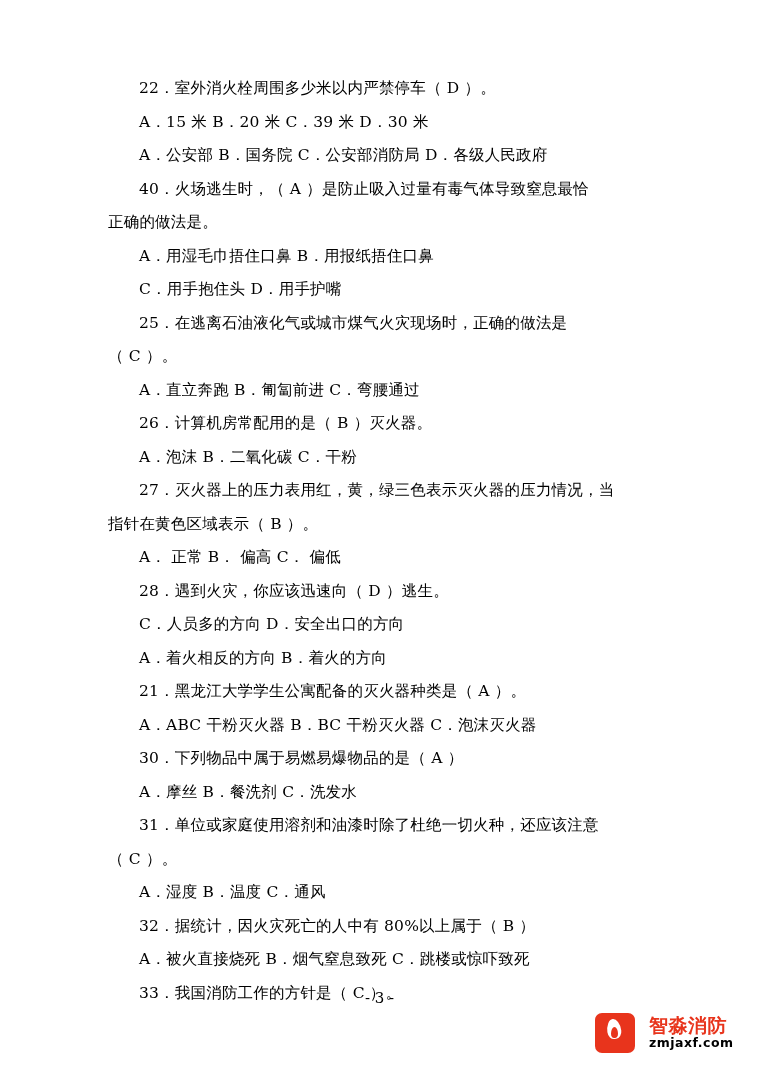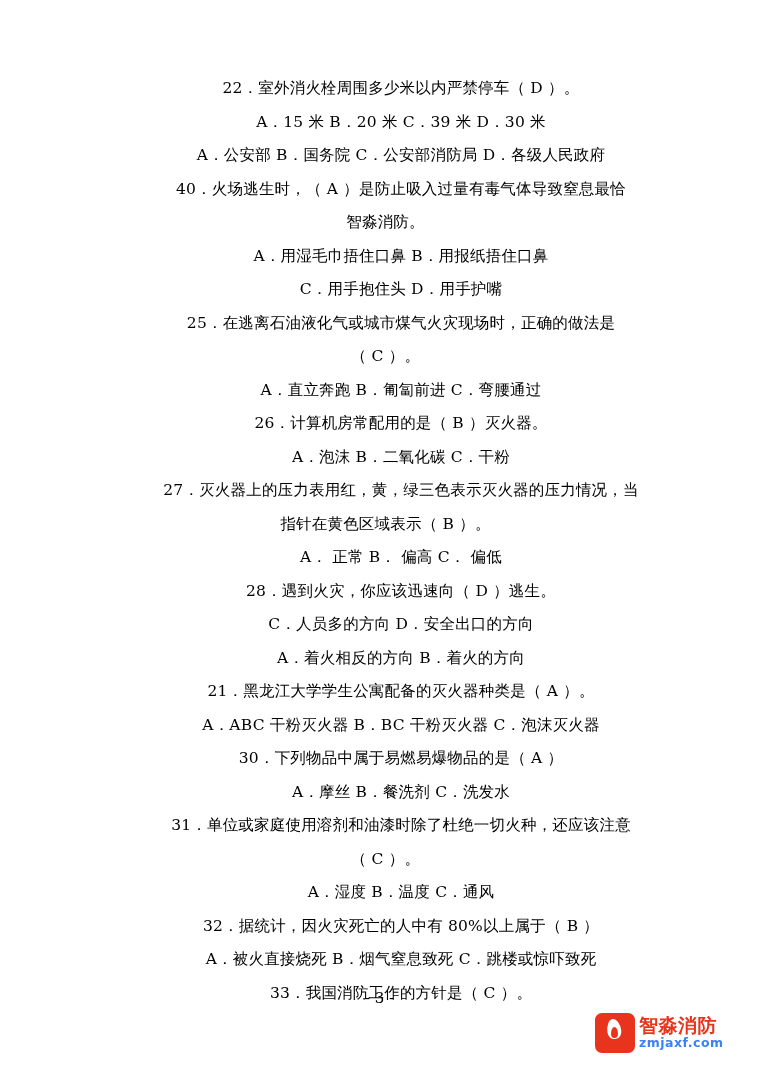--- a/index.html
+++ b/index.html
@@ -21,21 +21,20 @@
     top: 0;
     width: 759px;
     height: 1065px;
     box-sizing: border-box;
     padding: 72px 96px 40px 108px;
   }
   .body-text {
     font-size: 15.5px;
     line-height: 33.5px;
     letter-spacing: 0.2px;
-    text-align: center;
   }
   .q {
     margin: 0;
     text-indent: 2em;
   }
   .q.noindent {
     text-indent: 0;
   }
   .opt {
     margin: 0;
@@ -51,21 +50,21 @@
     font-family: "DejaVu Serif", "Liberation Serif", serif;
   }
   .watermark {
     position: absolute;
     right: 14px;
     bottom: 8px;
     width: 150px;
     height: 48px;
     display: flex;
     align-items: center;
-    gap: 4px;
+    gap: 14px;
   }
   .wm-badge {
     width: 40px;
     height: 40px;
     border-radius: 7px;
     background: #e8341c;
     position: relative;
     flex: 0 0 auto;
   }
   .wm-badge::before {
@@ -99,34 +98,34 @@
     font-family: "DejaVu Sans", "Liberation Sans", sans-serif;
     font-size: 19px;
     font-weight: bold;
     color: #e8341c;
     letter-spacing: 0.5px;
   }
   .wm-bottom {
     font-family: "DejaVu Sans", "Liberation Sans", sans-serif;
     font-size: 12.5px;
     font-weight: bold;
-    color: #3b82f6;
+    color: #000000;
     letter-spacing: 0.5px;
   }
 </style>
 </head>
 <body>
 
 <div class="page">
   <div class="body-text">
     <p class="q">22．室外消火栓周围多少米以内严禁停车（   D   ）。</p>
     <p class="opt">A．15 米     B．20 米      C．39 米      D．30 米</p>
     <p class="opt">A．公安部      B．国务院      C．公安部消防局      D．各级人民政府</p>
     <p class="q">40．火场逃生时，（      A      ）是防止吸入过量有毒气体导致窒息最恰</p>
-    <p class="q noindent">智淼消防。</p>
+    <p class="q noindent">正确的做法是。</p>
     <p class="opt">A．用湿毛巾捂住口鼻       B．用报纸捂住口鼻</p>
     <p class="opt">C．用手抱住头             D．用手护嘴</p>
     <p class="q">25．在逃离石油液化气或城市煤气火灾现场时，正确的做法是</p>
     <p class="q noindent">（   C   ）。</p>
     <p class="opt">A．直立奔跑        B．匍匐前进       C．弯腰通过</p>
     <p class="q">26．计算机房常配用的是（    B    ）灭火器。</p>
     <p class="opt">A．泡沫        B．二氧化碳       C．干粉</p>
     <p class="q">27．灭火器上的压力表用红，黄，绿三色表示灭火器的压力情况，当</p>
     <p class="q noindent">指针在黄色区域表示（    B    ）。</p>
     <p class="opt">A．  正常      B．  偏高      C．  偏低</p>

